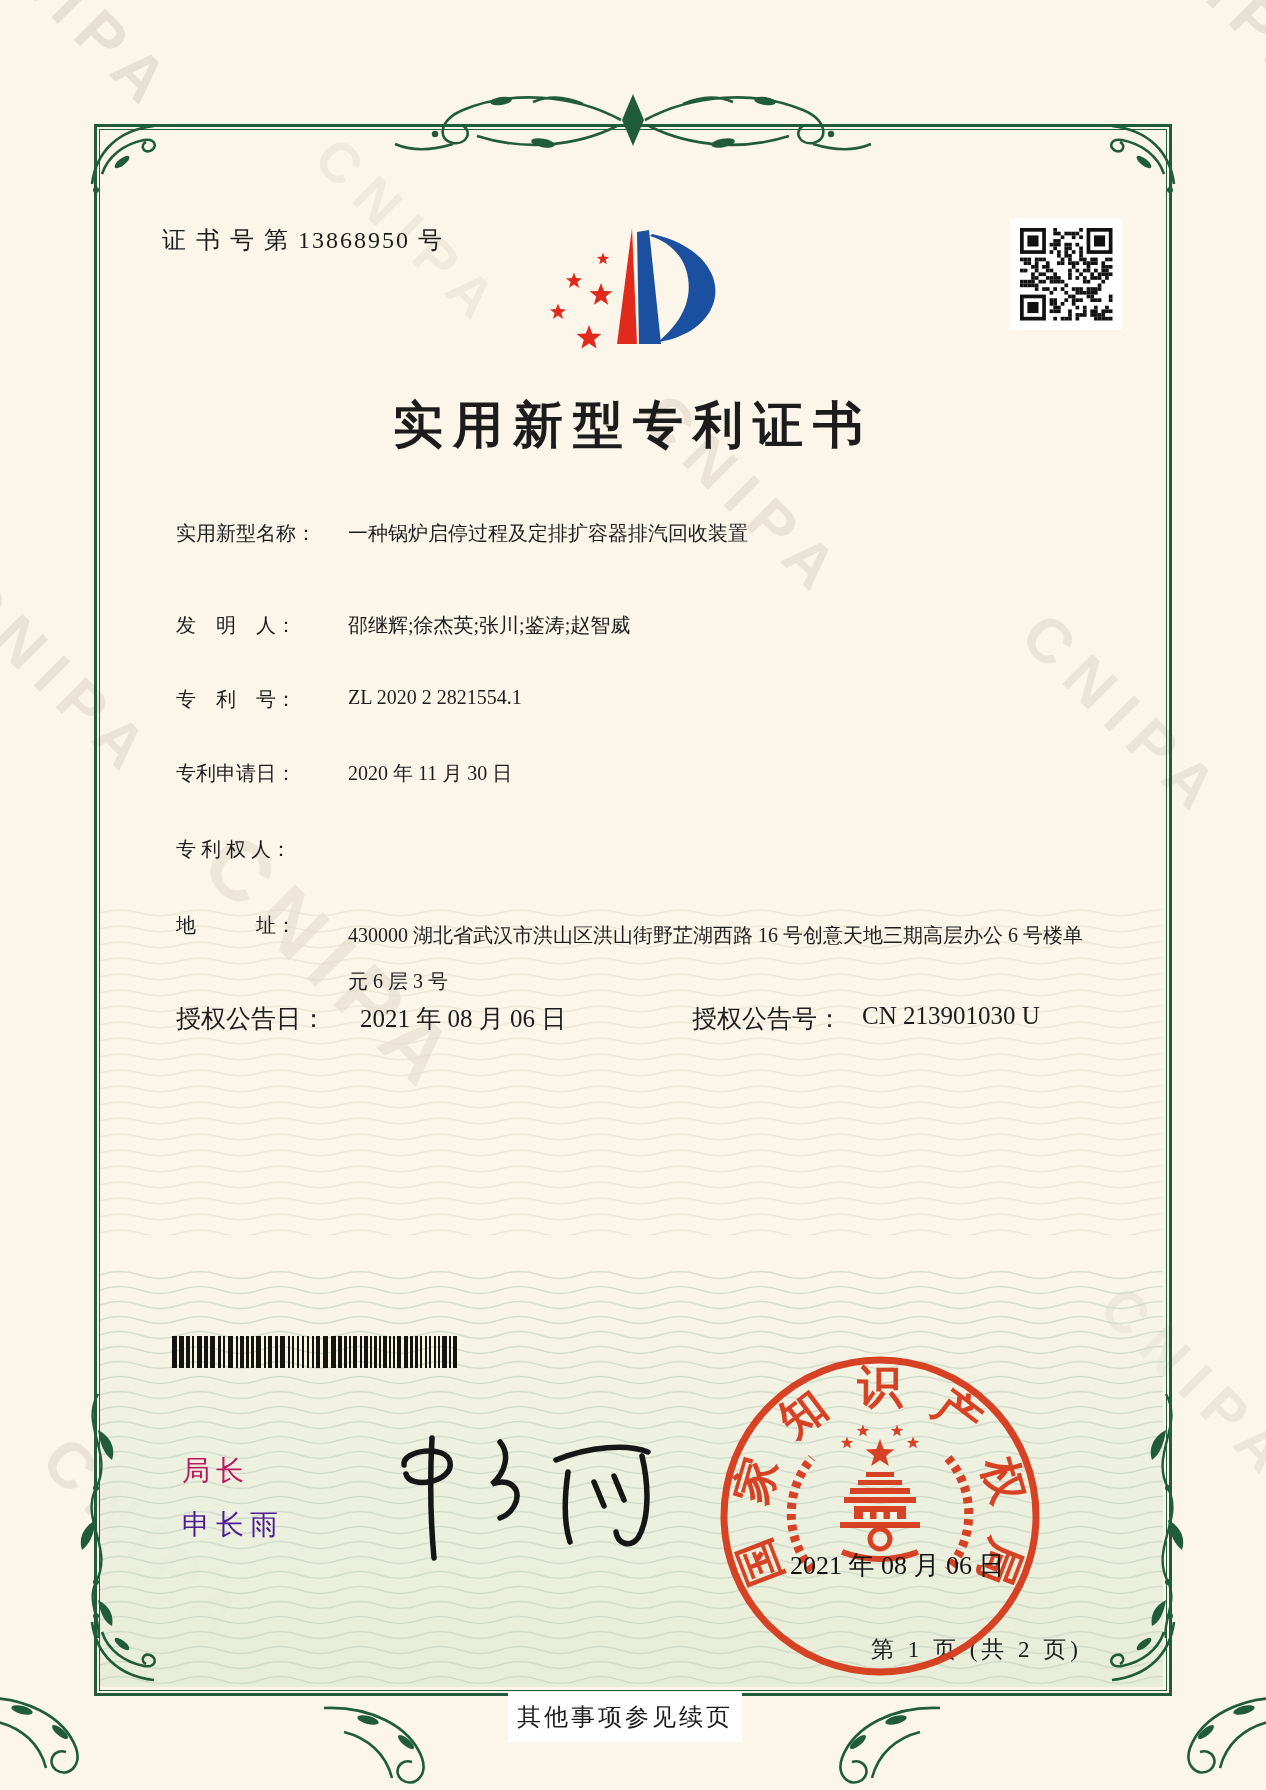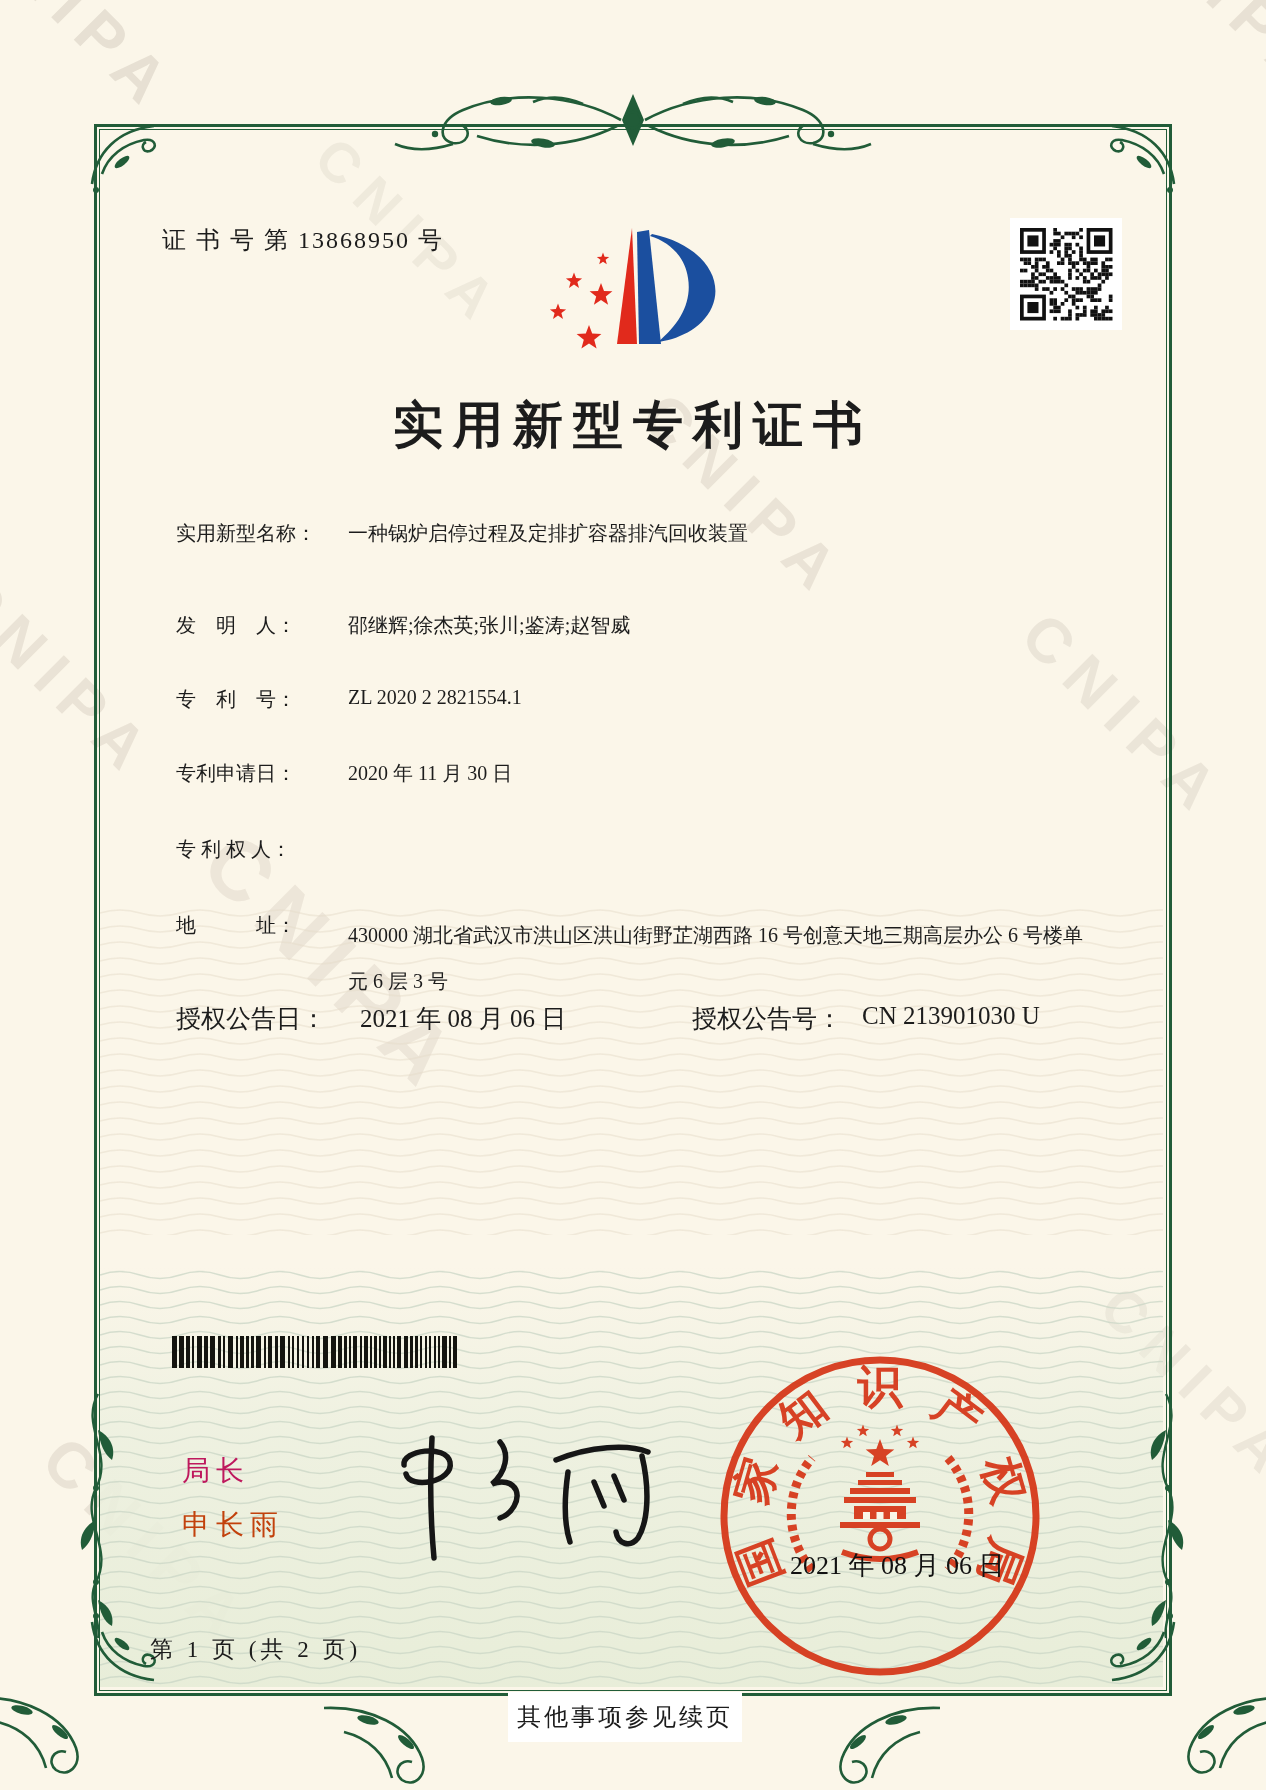--- a/index.html
+++ b/index.html
@@ -23,25 +23,25 @@
   .flabel{width:172px;white-space:pre;flex:none;}
   .fvalue{white-space:pre;}
   .addr-val{white-space:normal;width:735px;line-height:46px;}
   .grant-pair{position:absolute;display:flex;font-size:25px;z-index:3;}
   .paras{position:absolute;left:152px;top:1040px;width:932px;z-index:3;}
   .paras p{margin:0;font-size:26px;line-height:49px;text-align:justify;text-indent:2em;}
   .barcode{position:absolute;left:172px;top:1336px;z-index:3;}
   .signer-title{position:absolute;left:182px;top:1452px;font-family:"Liberation Sans","DejaVu Sans",sans-serif;
         font-size:28px;letter-spacing:6px;color:#be185d;z-index:3;}
   .signer-name{position:absolute;left:182px;top:1506px;font-family:"Liberation Sans","DejaVu Sans",sans-serif;
-        font-size:28px;letter-spacing:6px;color:#c2410c;z-index:3;}
+        font-size:28px;letter-spacing:6px;color:#4c1d95;z-index:3;}
   .signature{position:absolute;left:380px;top:1420px;z-index:3;}
   .seal{position:absolute;left:700px;top:1336px;z-index:4;opacity:.95;}
   .seal-date{position:absolute;left:790px;top:1548px;font-size:26px;color:#111;z-index:5;white-space:pre;}
-  .page-info{position:absolute;left:150px;top:1634px;width:932px;text-align:left;font-size:23px;
+  .page-info{position:absolute;left:150px;top:1634px;width:932px;text-align:right;font-size:23px;
         letter-spacing:4px;z-index:3;}
   .footer-note{position:absolute;left:488px;top:1692px;width:234px;height:50px;background:#ffffff;
         text-align:center;line-height:50px;font-size:24px;letter-spacing:3px;z-index:3;margin-left:20px;}
   .flip-x{transform:scaleX(-1);}
   .flip-y{transform:scaleY(-1);}
   .flip-xy{transform:scale(-1,-1);}
 </style>
 </head>
 <body>
 

